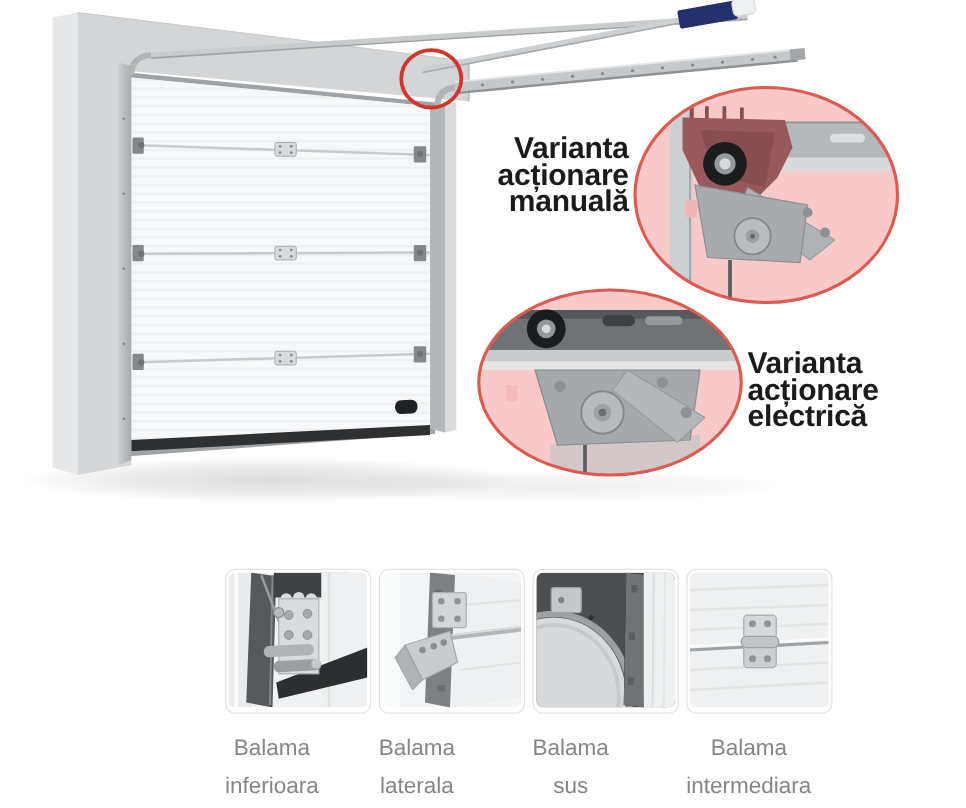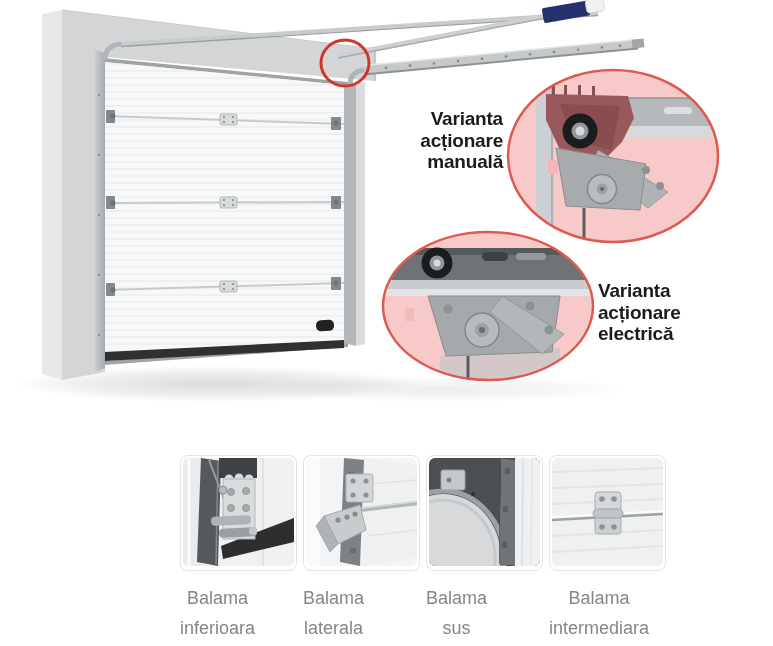--- a/index.html
+++ b/index.html
@@ -3,21 +3,21 @@
 <meta charset="utf-8">
 <style>
   html,body{margin:0;padding:0;}
   body{
     width:773px;height:646px;position:relative;background:#ffffff;
     font-family:"Liberation Sans",sans-serif;overflow:hidden;
   }
   .scene{position:relative;width:773px;height:445px;}
   .scene svg{position:absolute;left:0;top:0;}
   .variant-label{
-    position:absolute;font-weight:700;font-size:19px;line-height:21.5px;
+    position:absolute;font-weight:700;font-size:24px;line-height:21.5px;
     color:#1b1b1b;white-space:pre-line;letter-spacing:-0.2px;
   }
   .variant-label.manual{right:270px;top:108px;text-align:right;}
   .variant-label.electric{left:598px;top:280px;text-align:left;}
   .thumb-row{
     display:flex;gap:6px;margin:10px 0 0 180px;
   }
   .thumb-item{width:117px;display:flex;flex-direction:column;align-items:flex-start;}
   .thumb-card{
     width:117px;height:116px;box-sizing:border-box;background:#fff;

